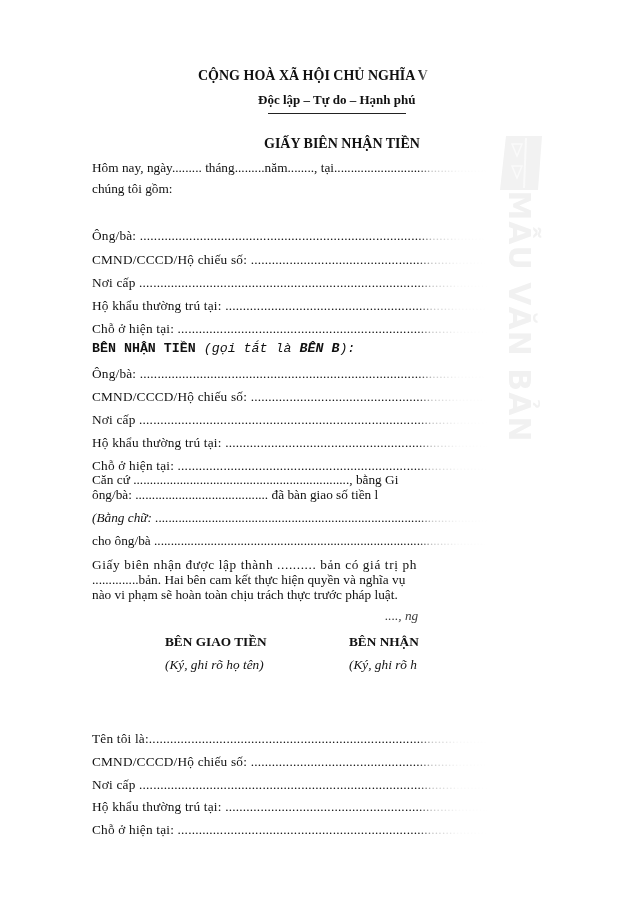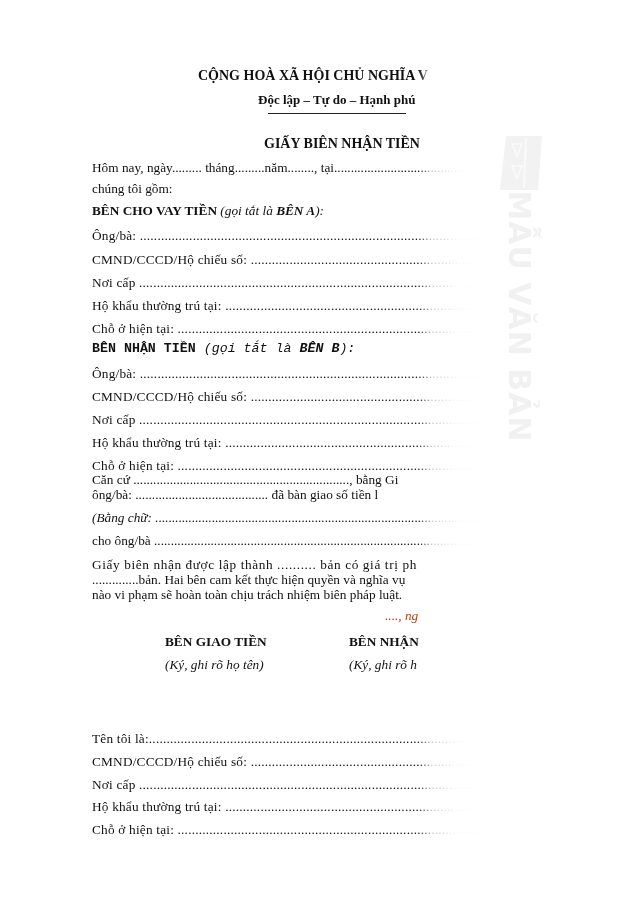--- a/index.html
+++ b/index.html
@@ -40,24 +40,20 @@
 
   <div class="title" style="left:198px; top:68px; font-size:14px;">CỘNG HOÀ XÃ HỘI CHỦ NGHĨA V</div>
   <div class="title" style="left:258px; top:92px; font-size:13px;">Độc lập – Tự do – Hạnh phú</div>
   <div class="rule"></div>
 
   <div class="title" style="left:264px; top:136px; font-size:14px;">GIẤY BIÊN NHẬN TIỀN</div>
 
   <div class="ln" style="top:160px;">Hôm nay, ngày......... tháng.........năm........, tại.........................................................</div>
   <div class="ln" style="top:181px;">chúng tôi gồm:</div>
 
-  <div class="ln" style="top:203px;">
-    <span class="b">BÊN CHO VAY TIỀN</span>
-    <span class="i">(gọi tắt là </span><span class="i b">BÊN A</span><span class="i">):</span>
-  </div>
   <div class="ln dots" style="top:228px;">Ông/bà: ......................................................................................................................</div>
   <div class="ln dots" style="top:252px;">CMND/CCCD/Hộ chiếu số: ......................................................................................</div>
   <div class="ln dots" style="top:275px;">Nơi cấp ......................................................................................................................</div>
   <div class="ln dots" style="top:298px;">Hộ khẩu thường trú tại: ...........................................................................................</div>
   <div class="ln dots" style="top:321px;">Chỗ ở hiện tại:  .......................................................................................................... </div>
 
   <div class="ln" style="top:341px;font-family:Liberation Mono, monospace;">
     <span class="b">BÊN NHẬN TIỀN</span>
     <span class="i">(gọi tắt là </span><span class="i b">BÊN B</span><span class="i">):</span>
   </div>
@@ -67,22 +63,22 @@
   <div class="ln dots" style="top:435px;">Hộ khẩu thường trú tại: ...........................................................................................</div>
   <div class="ln dots" style="top:458px;">Chỗ ở hiện tại:  ..........................................................................................................</div>
 
   <div class="ln" style="top:487px;">ông/bà: ........................................ đã bàn giao số tiền l</div>
   <div class="ln" style="top:472px;">Căn cứ ................................................................., bằng Gi</div>
   <div class="ln i" style="top:510px;">(Bằng chữ: ..................................................................................................................</div>
   <div class="ln" style="top:533px;">cho ông/bà ...................................................................................................................</div>
 
   <div class="ln" style="top:572px;">..............bản. Hai bên cam kết thực hiện quyền và nghĩa vụ</div>
   <div class="ln" style="top:557px; letter-spacing:0.6px;">Giấy biên nhận được lập thành .......... bản có giá trị ph</div>
-  <div class="ln" style="top:587px;">nào vi phạm sẽ hoàn toàn chịu trách nhiệm biên pháp luật.</div>
-  <div class="sig i" style="left:385px; top:608px; color:#c2410c;">...., ng</div>
+  <div class="ln" style="top:587px;">nào vi phạm sẽ hoàn toàn chịu trách thực trước pháp luật.</div>
+  <div class="sig i" style="left:385px; top:608px; color:#404040;">...., ng</div>
 
   <div class="sig b" style="left:165px; top:634px;">BÊN GIAO TIỀN</div>
   <div class="sig i" style="left:165px; top:657px;">(Ký, ghi rõ họ tên)</div>
   <div class="sig b" style="left:349px; top:634px;">BÊN NHẬN</div>
   <div class="sig i" style="left:349px; top:657px;">(Ký, ghi rõ h</div>
 
   <div class="ln dots" style="top:731px;">Tên tôi là:.....................................................................................................................</div>
   <div class="ln dots" style="top:754px;">CMND/CCCD/Hộ chiếu số: ......................................................................................</div>
   <div class="ln dots" style="top:777px;">Nơi cấp ......................................................................................................................</div>
   <div class="ln dots" style="top:799px;">Hộ khẩu thường trú tại: ...........................................................................................</div>

